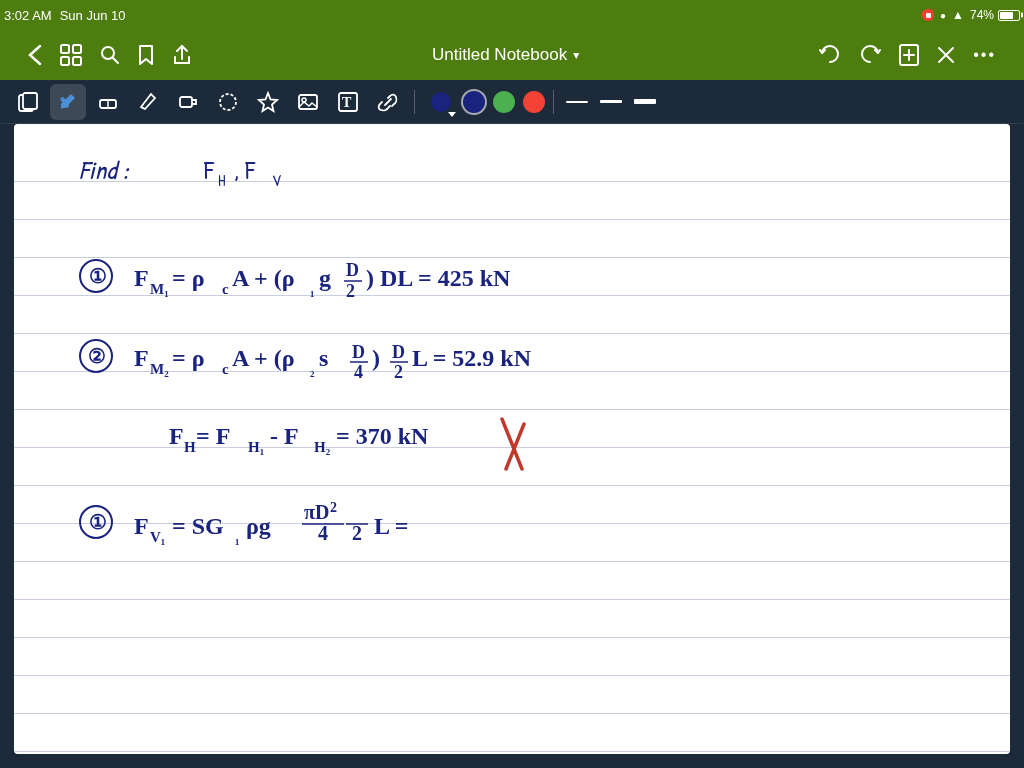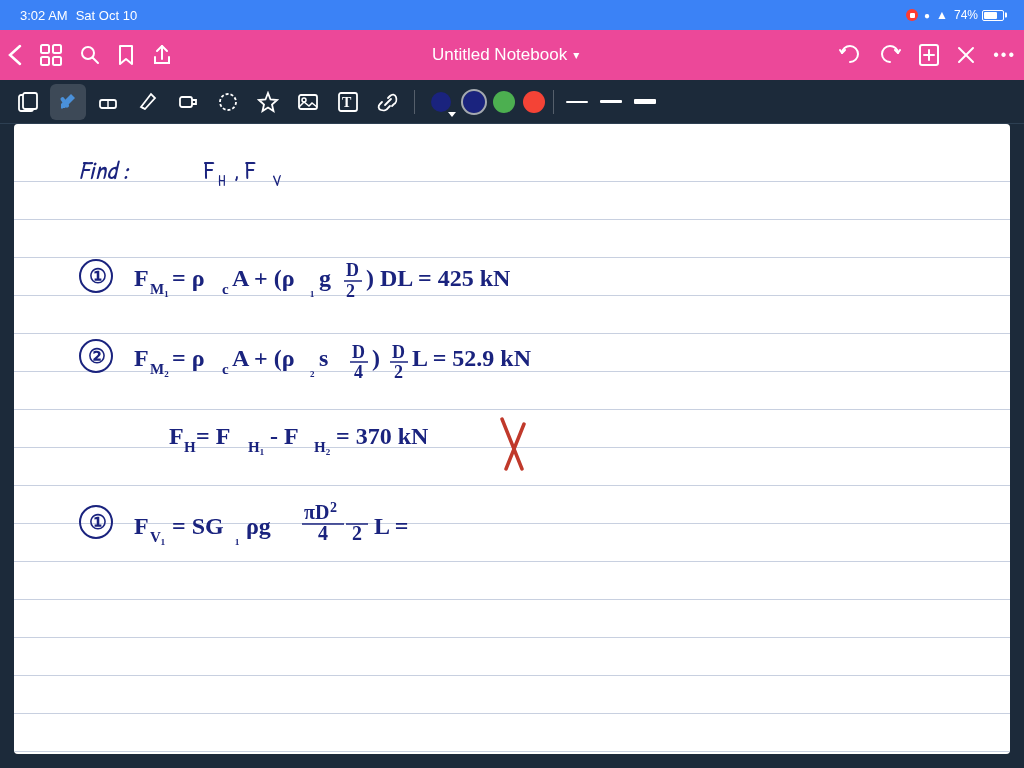--- a/index.html
+++ b/index.html
@@ -7,26 +7,26 @@
     body {
       width: 1024px;
       height: 768px;
       overflow: hidden;
       font-family: -apple-system, BlinkMacSystemFont, 'Helvetica Neue', sans-serif;
       background: #1c2a3a;
     }
 
     
     .status-bar {
-      background: #3b82f6;
+      background: #4d7c0f;
       height: 30px;
       display: flex;
       align-items: center;
       justify-content: space-between;
-      padding: 0 20px;
+      padding: 0 4px;
       color: white;
       font-size: 13px;
       font-weight: 500;
     }
     .status-left { display: flex; align-items: center; gap: 8px; }
     .status-right { display: flex; align-items: center; gap: 6px; }
     .battery-icon {
       display: flex; align-items: center; gap: 4px;
       font-size: 12px;
     }
@@ -49,26 +49,26 @@
       width: 12px; height: 12px; background: #ff3b30;
       border-radius: 50%; display: flex; align-items: center; justify-content: center;
     }
     .record-inner {
       width: 5px; height: 5px; background: white; border-radius: 1px;
     }
     .wifi-icon { font-size: 12px; }
 
     
     .nav-bar {
-      background: #ec4899;
+      background: #4d7c0f;
       height: 50px;
       display: flex;
       align-items: center;
       justify-content: space-between;
-      padding: 0 8px;
+      padding: 0 28px;
     }
     .nav-left { display: flex; align-items: center; gap: 18px; }
     .nav-center { display: flex; align-items: center; gap: 6px; color: white; font-size: 17px; font-weight: 500; }
     .nav-right { display: flex; align-items: center; gap: 18px; }
     .nav-icon {
       color: white; font-size: 20px; cursor: pointer;
       display: flex; align-items: center; justify-content: center;
     }
     .dropdown-chevron { font-size: 12px; color: white; }
 
@@ -154,21 +154,21 @@
       height: 14px;
       background: #1c2a3a;
     }
   </style>
 </head>
 <body>
 
 <div class="status-bar">
   <div class="status-left">
     <span>3:02 AM</span>
-    <span>Sat Oct 10</span>
+    <span>Sun Jun 10</span>
   </div>
   <div class="status-right">
     <div class="record-dot">
       <div class="record-inner"></div>
     </div>
     <span style="color:white;font-size:10px;">●</span>
     <span class="wifi-icon">▲</span>
     <div class="battery-icon">
       <span>74%</span>
       <div class="battery-bar">

